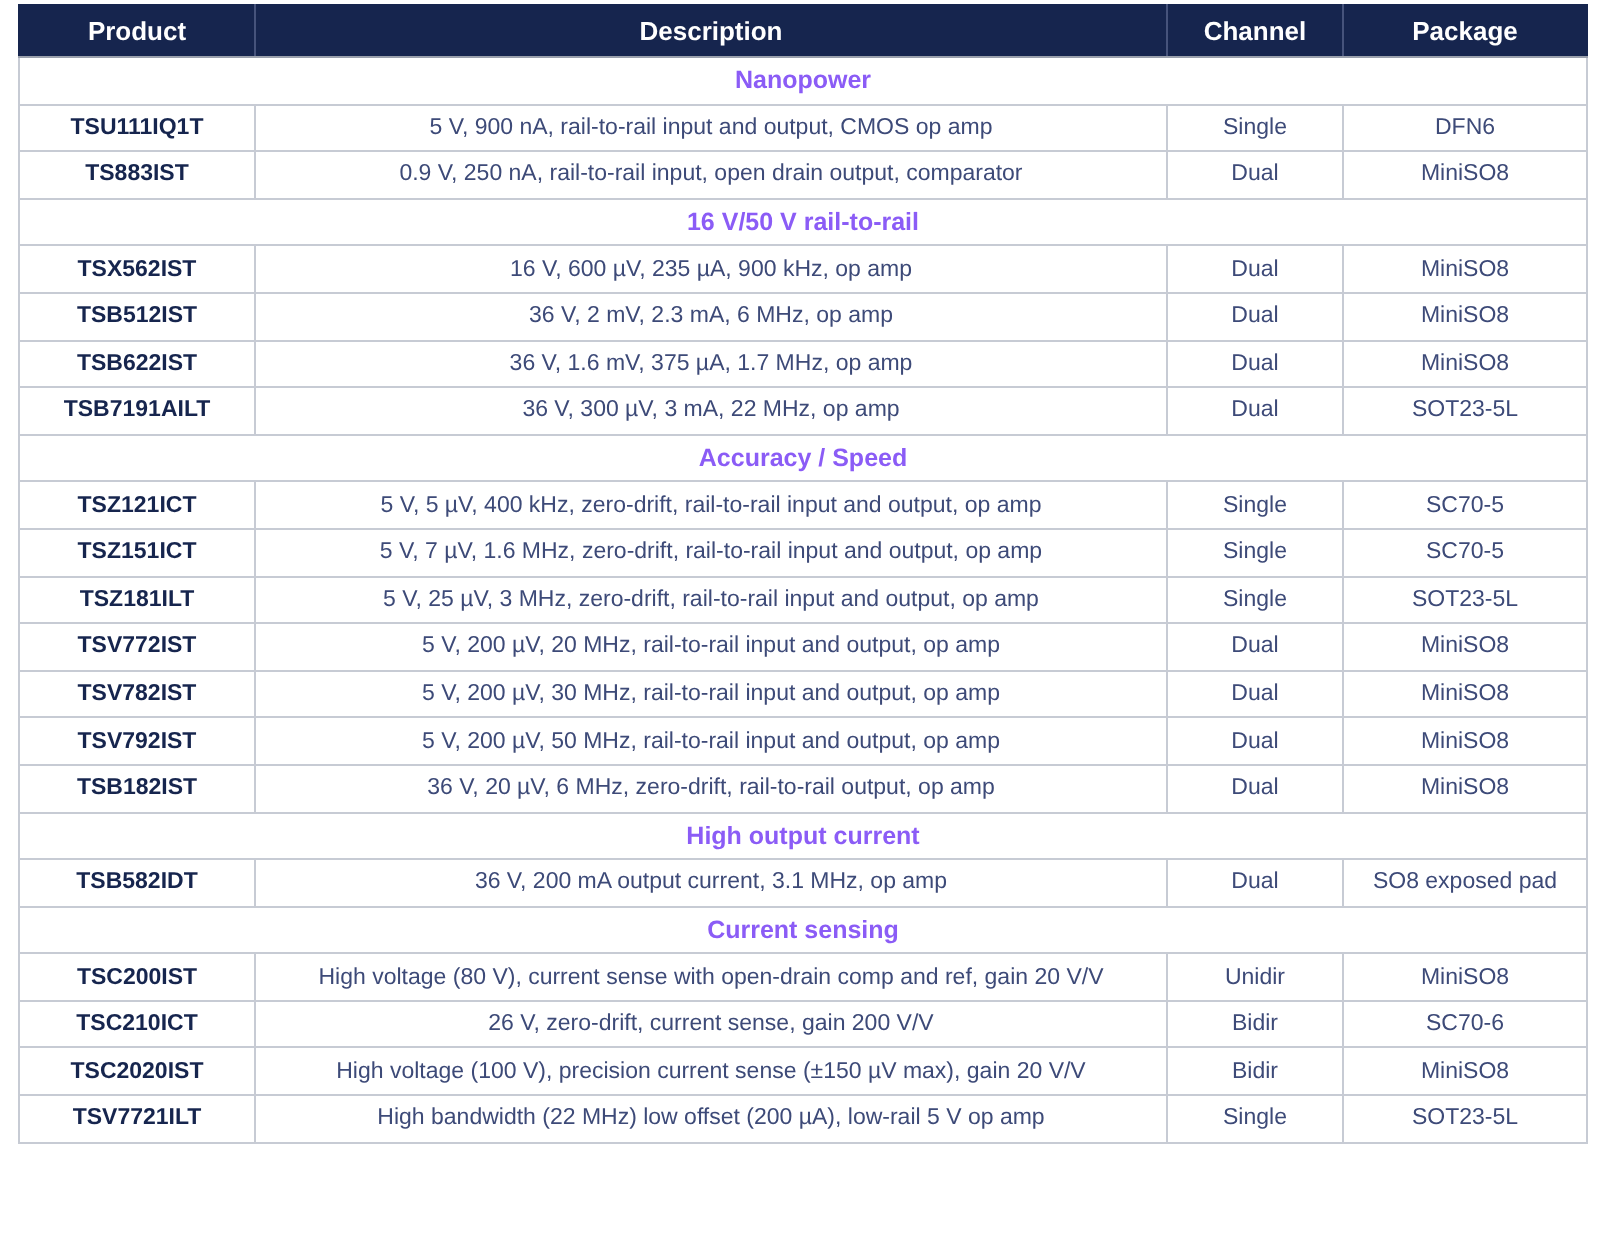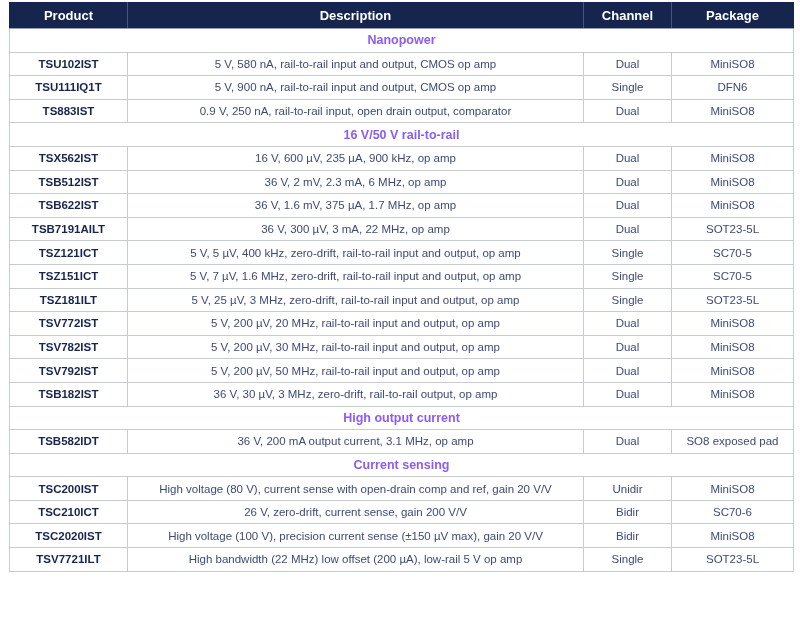--- a/index.html
+++ b/index.html
@@ -75,26 +75,20 @@
         <th>Channel</th>
         <th>Package</th>
       </tr>
     </thead>
     <tbody>
 
       <tr class="section-row">
         <td colspan="4">Nanopower</td>
       </tr>
       <tr class="data-row">
-        <td class="product">TSU102IST</td>
-        <td class="desc">5 V, 580 nA, rail-to-rail input and output, CMOS op amp</td>
-        <td class="chan">Dual</td>
-        <td class="pkg">MiniSO8</td>
-      </tr>
-      <tr class="data-row">
         <td class="product">TSU111IQ1T</td>
         <td class="desc">5 V, 900 nA, rail-to-rail input and output, CMOS op amp</td>
         <td class="chan">Single</td>
         <td class="pkg">DFN6</td>
       </tr>
       <tr class="data-row">
         <td class="product">TS883IST</td>
         <td class="desc">0.9 V, 250 nA, rail-to-rail input, open drain output, comparator</td>
         <td class="chan">Dual</td>
         <td class="pkg">MiniSO8</td>
@@ -121,20 +115,23 @@
         <td class="chan">Dual</td>
         <td class="pkg">MiniSO8</td>
       </tr>
       <tr class="data-row">
         <td class="product">TSB7191AILT</td>
         <td class="desc">36 V, 300 µV, 3 mA, 22 MHz, op amp</td>
         <td class="chan">Dual</td>
         <td class="pkg">SOT23-5L</td>
       </tr>
 
+      <tr class="section-row">
+        <td colspan="4">Accuracy / Speed</td>
+      </tr>
       <tr class="data-row">
         <td class="product">TSZ121ICT</td>
         <td class="desc">5 V, 5 µV, 400 kHz, zero-drift, rail-to-rail input and output, op amp</td>
         <td class="chan">Single</td>
         <td class="pkg">SC70-5</td>
       </tr>
       <tr class="data-row">
         <td class="product">TSZ151ICT</td>
         <td class="desc">5 V, 7 µV, 1.6 MHz, zero-drift, rail-to-rail input and output, op amp</td>
         <td class="chan">Single</td>
@@ -159,21 +156,21 @@
         <td class="pkg">MiniSO8</td>
       </tr>
       <tr class="data-row">
         <td class="product">TSV792IST</td>
         <td class="desc">5 V, 200 µV, 50 MHz, rail-to-rail input and output, op amp</td>
         <td class="chan">Dual</td>
         <td class="pkg">MiniSO8</td>
       </tr>
       <tr class="data-row">
         <td class="product">TSB182IST</td>
-        <td class="desc">36 V, 30 µV, 3 MHz, zero-drift, rail-to-rail output, op amp</td>
+        <td class="desc">36 V, 20 µV, 6 MHz, zero-drift, rail-to-rail output, op amp</td>
         <td class="chan">Dual</td>
         <td class="pkg">MiniSO8</td>
       </tr>
 
       <tr class="section-row">
         <td colspan="4">High output current</td>
       </tr>
       <tr class="data-row">
         <td class="product">TSB582IDT</td>
         <td class="desc">36 V, 200 mA output current, 3.1 MHz, op amp</td>

